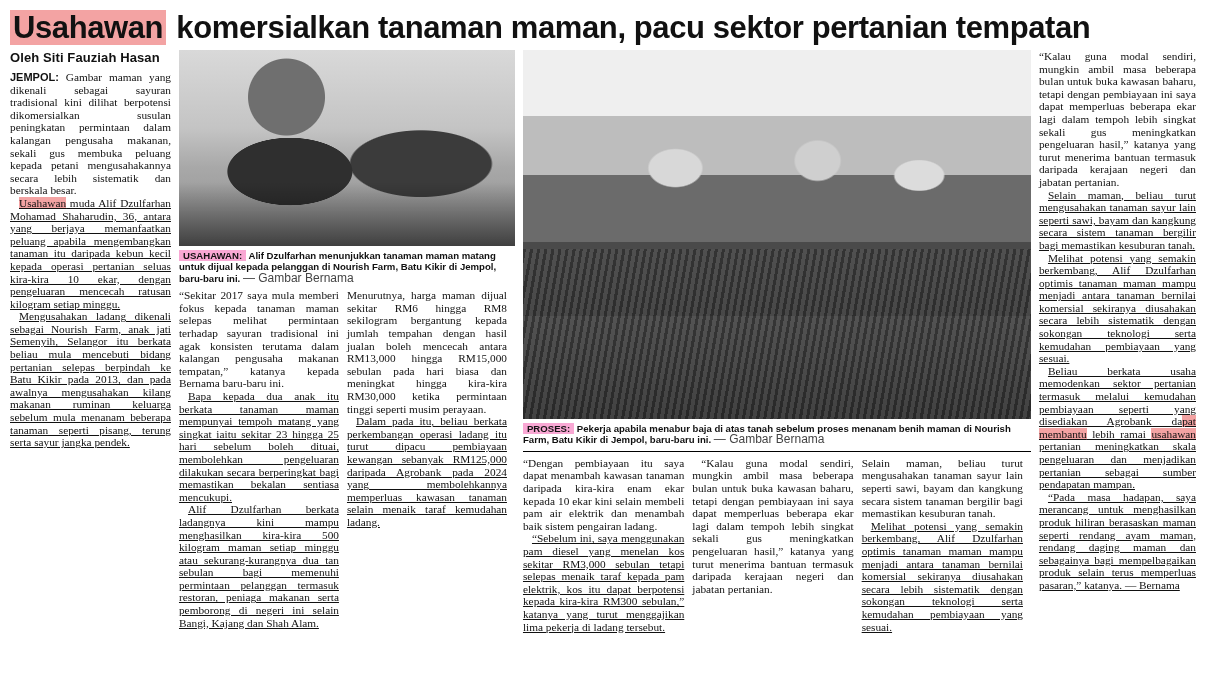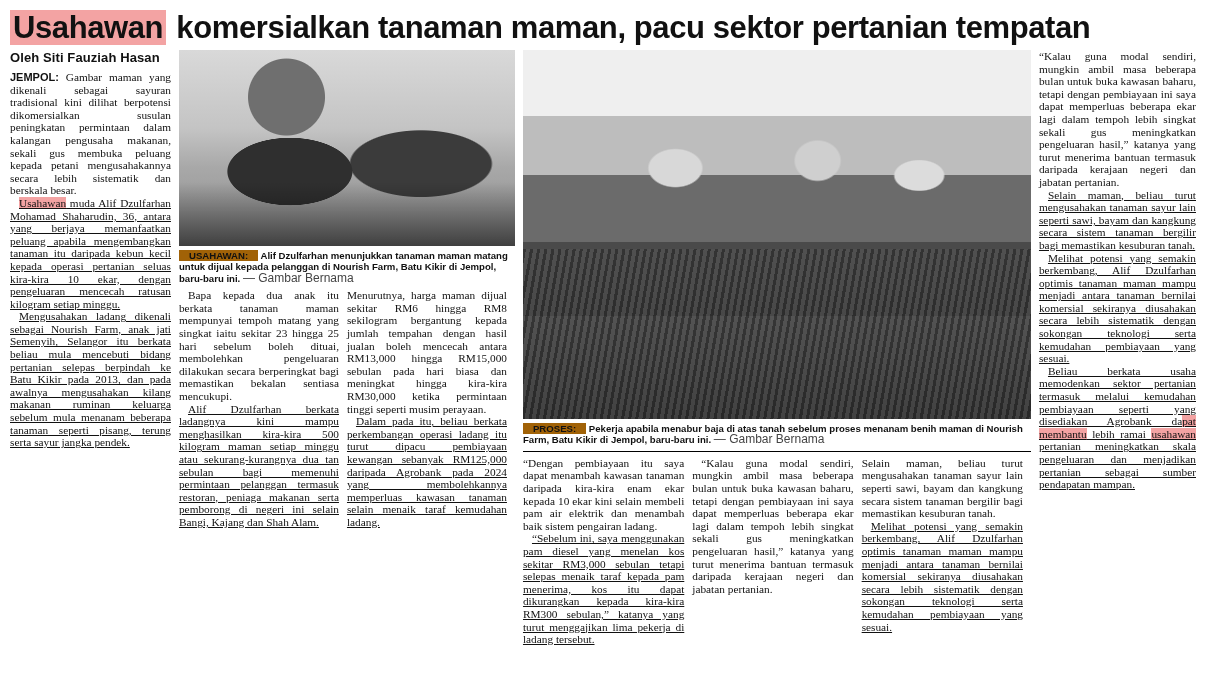--- a/index.html
+++ b/index.html
@@ -129,22 +129,22 @@
 
   .caption {
     font-family: "Liberation Sans", sans-serif;
     font-size: 9.6px;
     line-height: 11.4px;
     font-weight: bold;
     margin-top: 4px;
     text-align: left;
   }
   .cap-tag {
-    background: #a16207;
-    padding: 0 10px;
+    background: #f9a8d4;
+    padding: 0 4px;
   }
   .credit {
     font-weight: normal;
     font-size: 12px;
     color: #444;
   }
   .rule {
     border: 0;
     border-top: 1px solid #000;
     margin: 5px 0 4px 0;
@@ -180,20 +180,21 @@
       <div class="media">
         <div class="photo p1"></div>
         <div class="caption">
           <span class="cap-tag">USAHAWAN:</span><span> Alif Dzulfarhan menunjukkan tanaman maman matang untuk dijual kepada pelanggan di Nourish Farm, Batu Kikir di Jempol, baru-baru ini.</span>
           <span class="credit">— Gambar Bernama</span>
         </div>
       </div>
       <div class="stack">
         <div class="subcol">
 
+          <p class="body first">“Sekitar 2017 saya mula memberi fokus kepada tanaman maman selepas melihat permintaan terhadap sayuran tradisional ini agak konsisten terutama dalam kalangan pengusaha makanan tempatan,” katanya kepada Bernama baru-baru ini.</p>
           <p class="body">Bapa kepada dua anak itu berkata tanaman maman mempunyai tempoh matang yang singkat iaitu sekitar 23 hingga 25 hari sebelum boleh dituai, membolehkan pengeluaran dilakukan secara berperingkat bagi memastikan bekalan sentiasa mencukupi.</p>
           <p class="body">Alif Dzulfarhan berkata ladangnya kini mampu menghasilkan kira-kira 500 kilogram maman setiap minggu atau sekurang-kurangnya dua tan sebulan bagi memenuhi permintaan pelanggan termasuk restoran, peniaga makanan serta pemborong di negeri ini selain Bangi, Kajang dan Shah Alam.</p>
         </div>
         <div class="subcol last">
           <p class="body first">Menurutnya, harga maman dijual sekitar RM6 hingga RM8 sekilogram bergantung kepada jumlah tempahan dengan hasil jualan boleh mencecah antara RM13,000 hingga RM15,000 sebulan pada hari biasa dan meningkat hingga kira-kira RM30,000 ketika permintaan tinggi seperti musim perayaan.</p>
           <p class="body">Dalam pada itu, beliau berkata perkembangan operasi ladang itu turut dipacu pembiayaan kewangan sebanyak RM125,000 daripada Agrobank pada 2024 yang membolehkannya memperluas kawasan tanaman selain menaik taraf kemudahan ladang.</p>
         </div>
       </div>
     </div>
 
@@ -202,33 +203,34 @@
         <div class="photo p2"></div>
         <div class="caption">
           <span class="cap-tag">PROSES:</span><span> Pekerja apabila menabur baja di atas tanah sebelum proses menanam benih maman di Nourish Farm, Batu Kikir di Jempol, baru-baru ini.</span>
           <span class="credit">— Gambar Bernama</span>
         </div>
         <hr class="rule">
       </div>
       <div class="stack">
         <div class="subcol">
           <p class="body first">“Dengan pembiayaan itu saya dapat menambah kawasan tanaman daripada kira-kira enam ekar kepada 10 ekar kini selain membeli pam air elektrik dan menambah baik sistem pengairan ladang.</p>
-          <p class="body">“Sebelum ini, saya menggunakan pam diesel yang menelan kos sekitar RM3,000 sebulan tetapi selepas menaik taraf kepada pam menerima, kos itu dapat dikurangkan kepada kira-kira RM300 sebulan,” katanya yang turut menggajikan lima pekerja di ladang tersebut.</p>
+          <p class="body">“Sebelum ini, saya menggunakan pam diesel yang menelan kos sekitar RM3,000 sebulan tetapi selepas menaik taraf kepada pam elektrik, kos itu dapat berpotensi kepada kira-kira RM300 sebulan,” katanya yang turut menggajikan lima pekerja di ladang tersebut.</p>
         </div>
         <div class="subcol">
           <p class="body">“Kalau guna modal sendiri, mungkin ambil masa beberapa bulan untuk buka kawasan baharu, tetapi dengan pembiayaan ini saya dapat memperluas beberapa ekar lagi dalam tempoh lebih singkat sekali gus meningkatkan pengeluaran hasil,” katanya yang turut menerima bantuan termasuk daripada kerajaan negeri dan jabatan pertanian.</p>
         </div>
         <div class="subcol last">
           <p class="body first">Selain maman, beliau turut mengusahakan tanaman sayur lain seperti sawi, bayam dan kangkung secara sistem tanaman bergilir bagi memastikan kesuburan tanah.</p>
           <p class="body">Melihat potensi yang semakin berkembang, Alif Dzulfarhan optimis tanaman maman mampu menjadi antara tanaman bernilai komersial sekiranya diusahakan secara lebih sistematik dengan sokongan teknologi serta kemudahan pembiayaan yang sesuai.</p>
         </div>
       </div>
     </div>
 
     <div class="col c7">
       <p class="body first">“Kalau guna modal sendiri, mungkin ambil masa beberapa bulan untuk buka kawasan baharu, tetapi dengan pembiayaan ini saya dapat memperluas beberapa ekar lagi dalam tempoh lebih singkat sekali gus meningkatkan pengeluaran hasil,” katanya yang turut menerima bantuan termasuk daripada kerajaan negeri dan jabatan pertanian.</p>
       <p class="body">Selain maman, beliau turut mengusahakan tanaman sayur lain seperti sawi, bayam dan kangkung secara sistem tanaman bergilir bagi memastikan kesuburan tanah.</p>
       <p class="body">Melihat potensi yang semakin berkembang, Alif Dzulfarhan optimis tanaman maman mampu menjadi antara tanaman bernilai komersial sekiranya diusahakan secara lebih sistematik dengan sokongan teknologi serta kemudahan pembiayaan yang sesuai.</p>
       <p class="body"><span>Beliau berkata usaha memodenkan sektor pertanian termasuk melalui kemudahan pembiayaan seperti yang disediakan Agrobank da</span><span class="hl">pat membantu</span><span> lebih ramai </span><span class="hl">usahawan</span><span> pertanian meningkatkan skala pengeluaran dan menjadikan pertanian sebagai sumber pendapatan mampan.</span></p>
+      <p class="body">“Pada masa hadapan, saya merancang untuk menghasilkan produk hiliran berasaskan maman seperti rendang ayam maman, rendang daging maman dan sebagainya bagi mempelbagaikan produk selain terus memperluas pasaran,” katanya. — Bernama</p>
     </div>
 
   </div>
 </div>
 
 </body></html>

